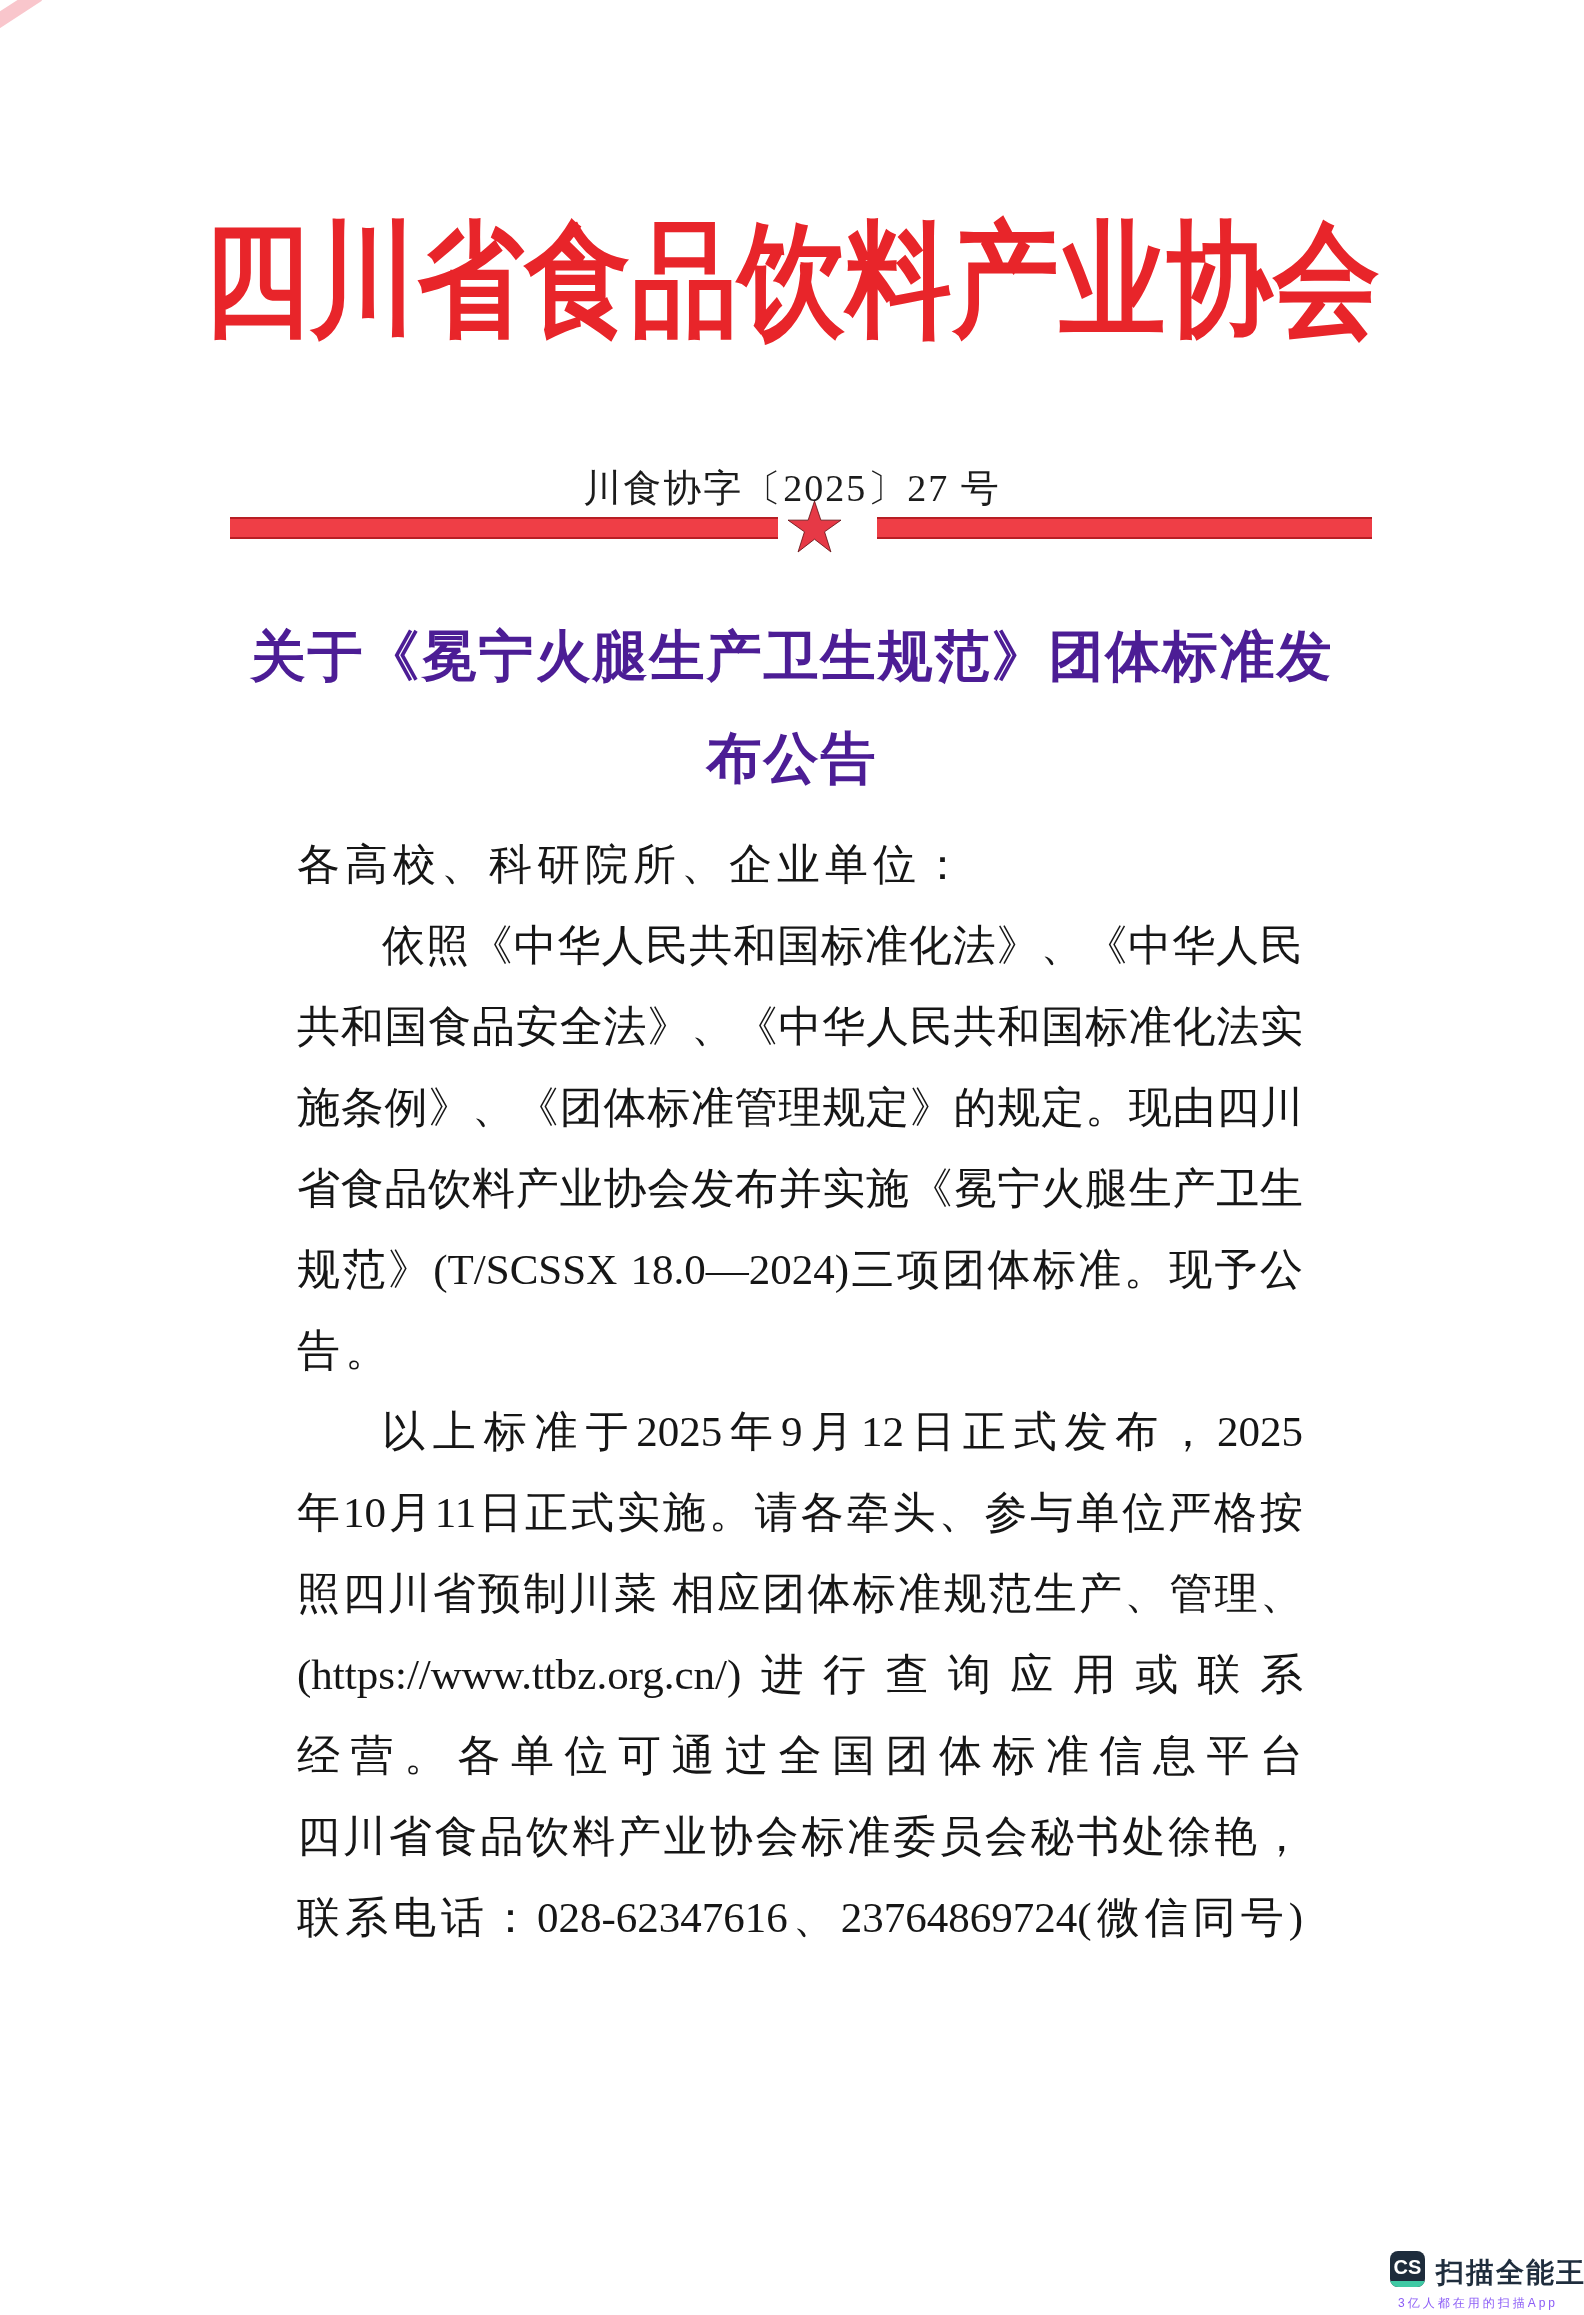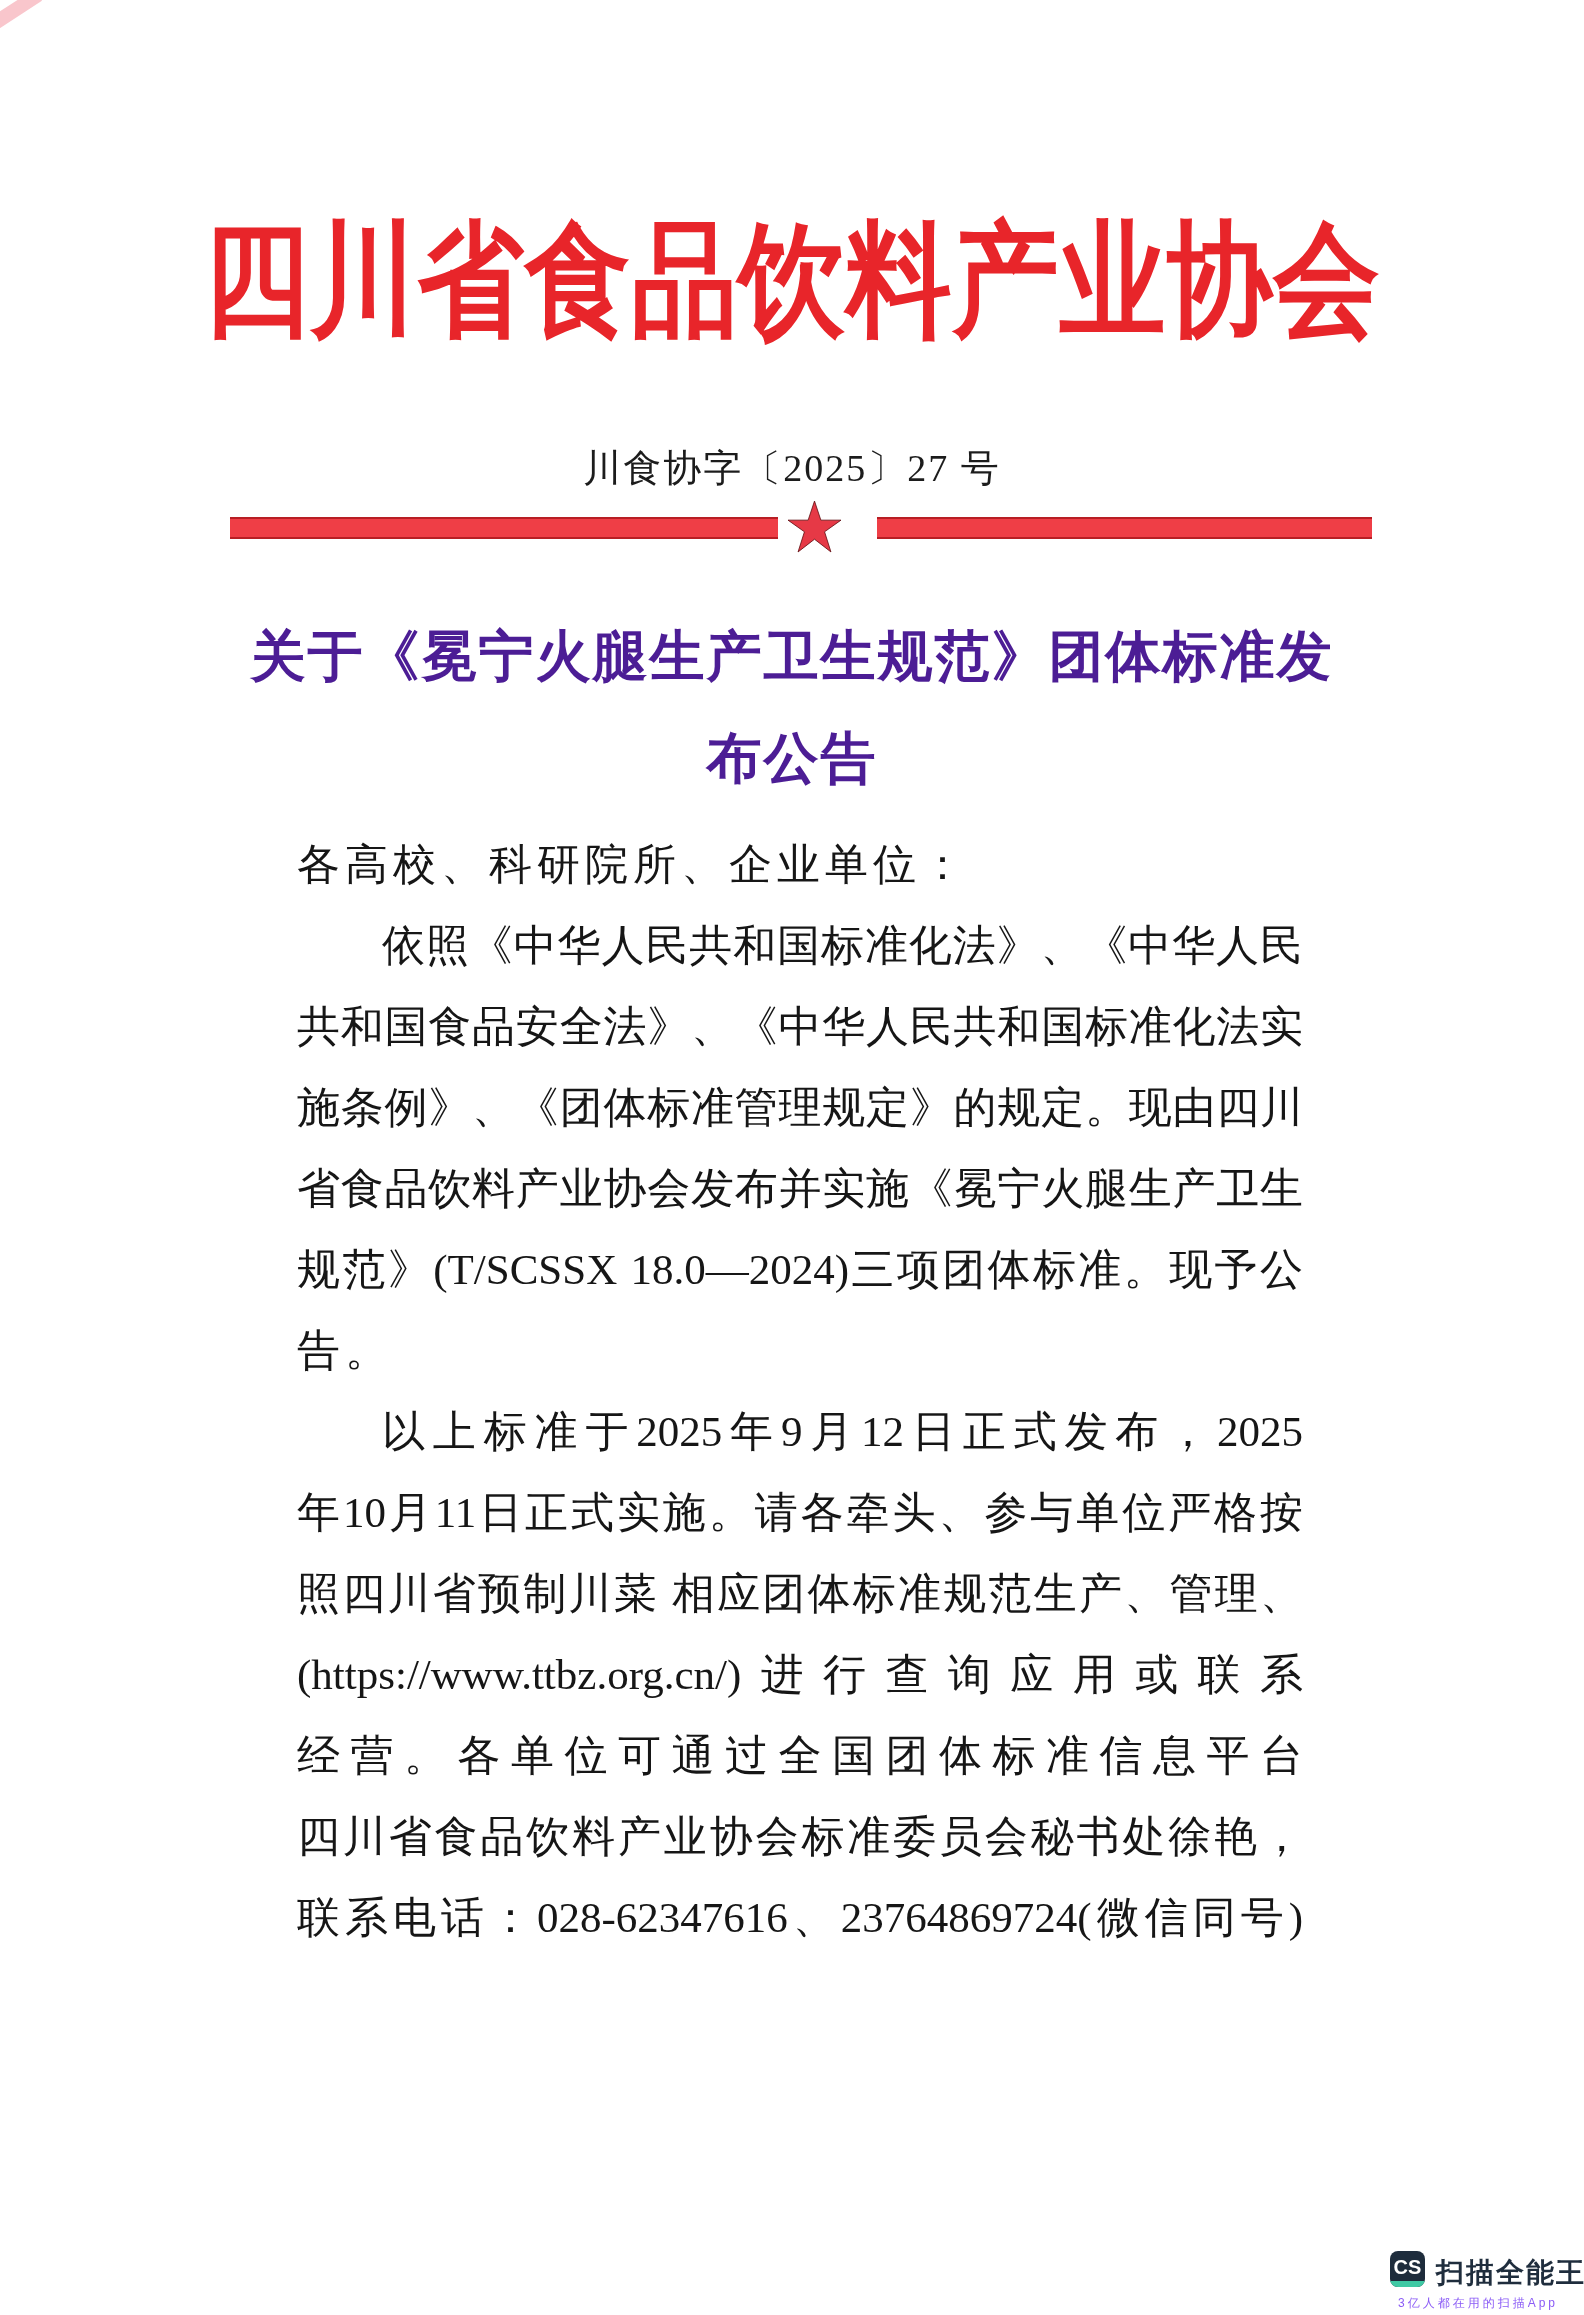--- a/index.html
+++ b/index.html
@@ -33,21 +33,21 @@
     font-weight: bold;
     letter-spacing: 1px;
     line-height: 1.25;
     transform: scaleY(1.18);
     transform-origin: 50% 50%;
     white-space: nowrap;
   }
 
   .doc-number {
     position: absolute;
-    left: 0; top: 444px;
+    left: 0; top: 464px;
     width: 100%;
     text-align: center;
     color: #1c1c1c;
     font-size: 38px;
     letter-spacing: 2px;
     line-height: 48px;
     white-space: nowrap;
   }
 
   .divider { position: absolute; left: 0; top: 0; width: 100%; }

